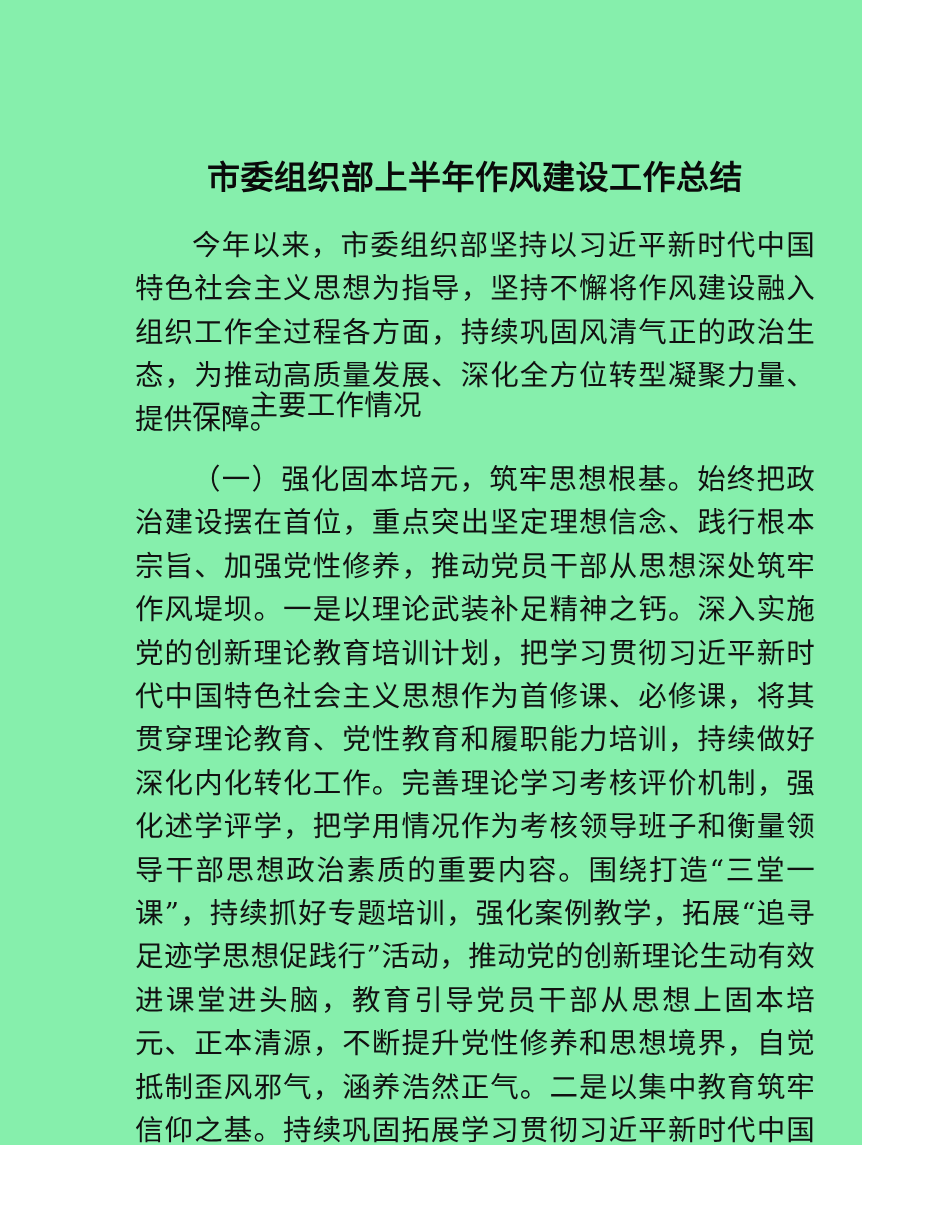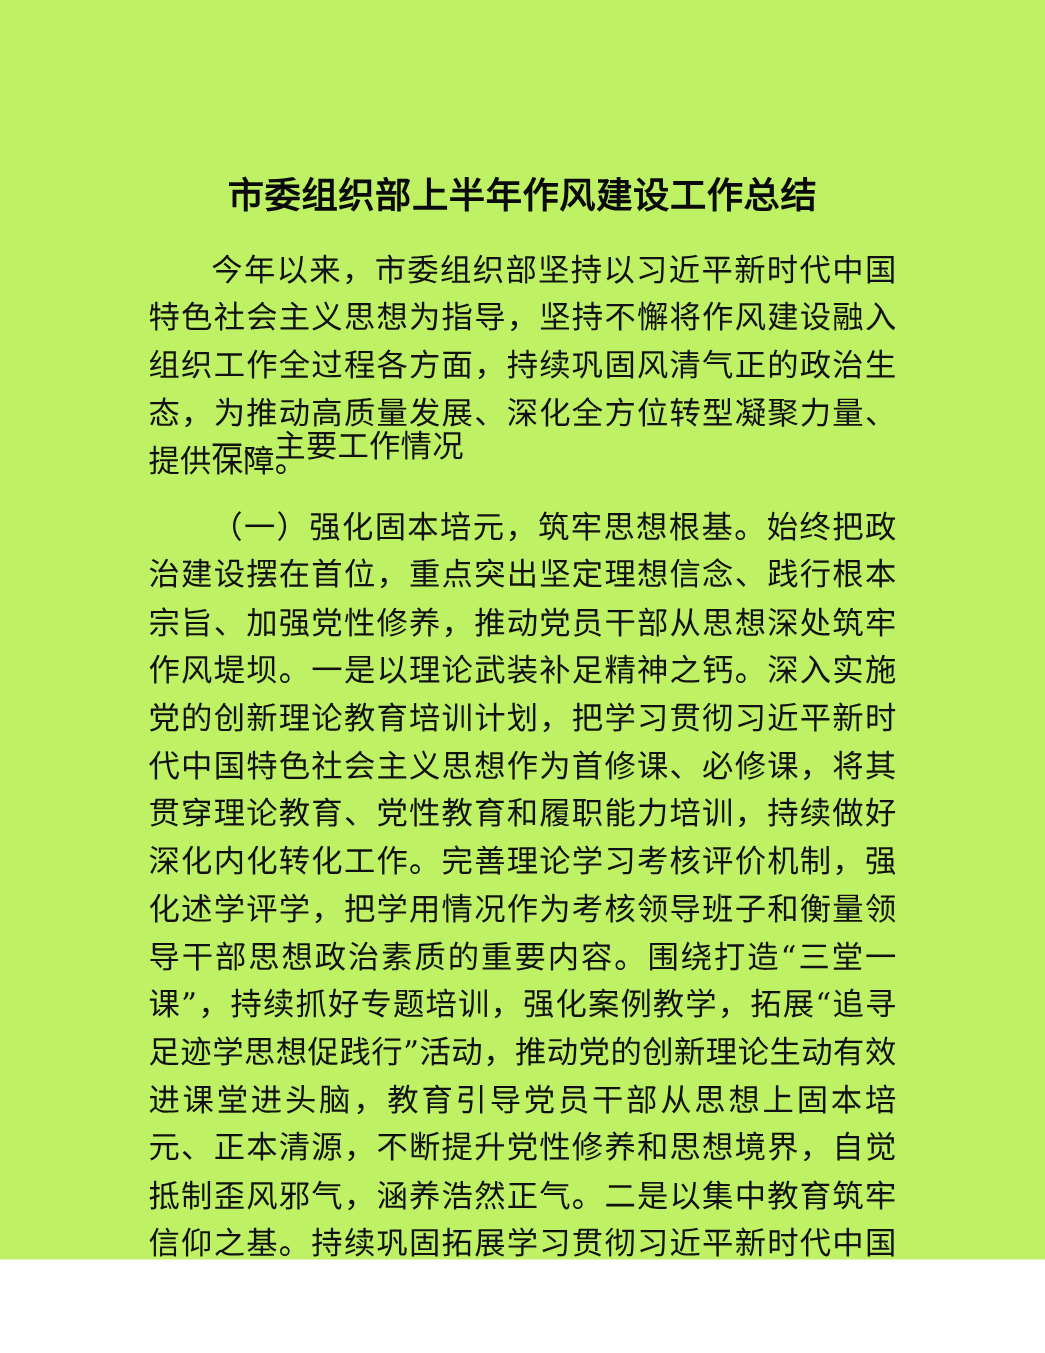--- a/index.html
+++ b/index.html
@@ -14,23 +14,23 @@
     position: relative;
     overflow: hidden;
     font-family: "Liberation Serif", "DejaVu Serif", serif;
     -webkit-font-smoothing: antialiased;
   }
 
   
   .page {
     position: absolute;
     inset: 0;
-    width: 950px;
+    width: 862px;
     height: 1230px;
-    background: #bef264;
+    background: #86efac;
     box-sizing: border-box;
     text-decoration: underline;
   }
 
   
   .content {
     position: absolute;
     left: 135px;
     top: 0;
     width: 680px;

